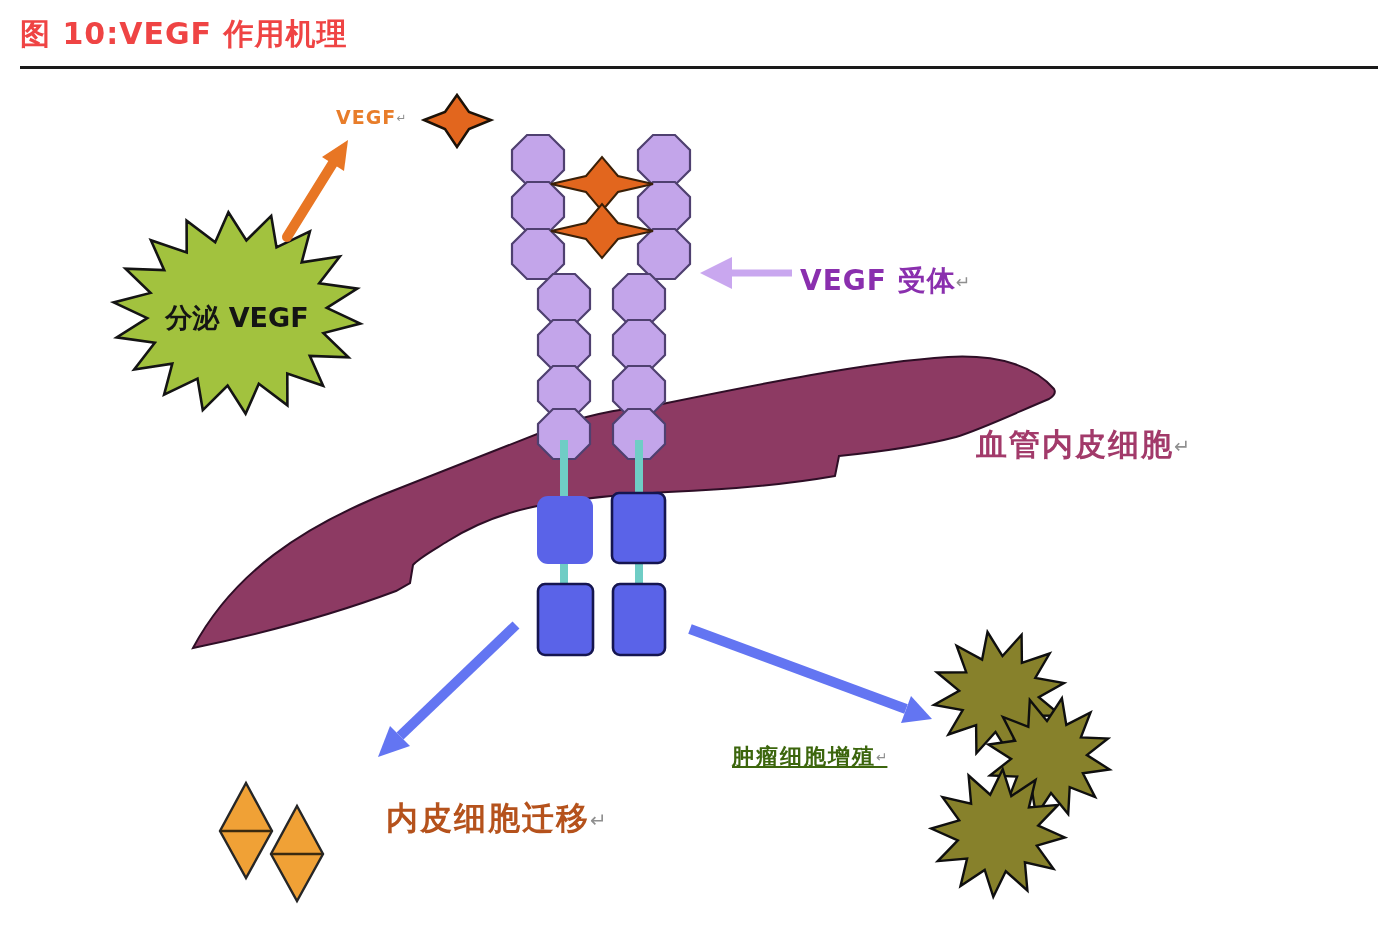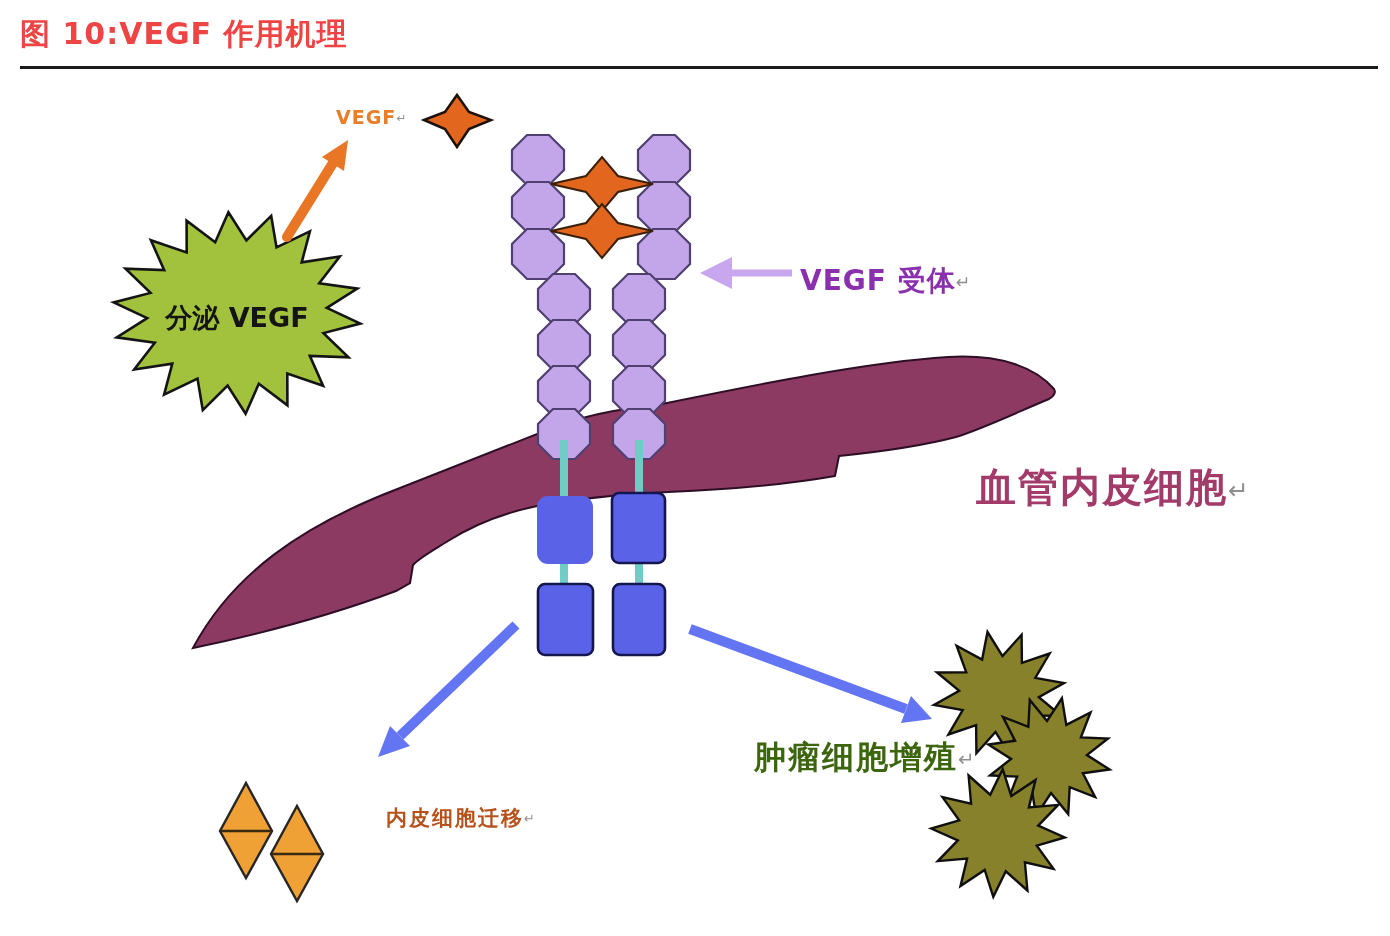--- a/index.html
+++ b/index.html
@@ -11,23 +11,23 @@
     position:absolute;left:20px;top:14px;font-size:30px;font-weight:700;
     color:#ef4444;letter-spacing:1px;white-space:nowrap;
   }
   .rule{position:absolute;left:20px;top:66px;width:1358px;height:3px;background:#1a1a1a;}
   .diagram-svg{position:absolute;left:0;top:0;}
   .lbl{position:absolute;font-weight:700;white-space:nowrap;}
   .lbl-vegf{left:336px;top:106px;font-size:19px;color:#e87d2a;letter-spacing:1px;}
   .lbl-cell{left:237px;top:300px;transform:translateX(-50%);text-align:left;
     font-size:27px;color:#141414;line-height:36px;}
   .lbl-receptor{left:800px;top:262px;font-size:28px;color:#8a2fae;letter-spacing:1px;}
-  .lbl-endo{left:976px;top:460px;font-size:40px;color:#a23a6a;letter-spacing:2px;}
-  .lbl-left-out{left:386px;top:799px;font-size:21px;color:#b5521c;line-height:39px;letter-spacing:2px;}
-  .lbl-right-out{left:738px;top:737px;font-size:32px;color:#3c660d;line-height:40px;letter-spacing:2px;}
+  .lbl-endo{left:976px;top:424px;font-size:31px;color:#a23a6a;letter-spacing:2px;}
+  .lbl-left-out{left:386px;top:799px;font-size:32px;color:#b5521c;line-height:39px;letter-spacing:2px;}
+  .lbl-right-out{left:716px;top:737px;font-size:22px;color:#3c660d;line-height:40px;letter-spacing:2px;text-decoration:underline;}
   .indent1{padding-left:16px;}
   .ret{font-size:0.62em;font-weight:400;color:#8f8f8f;vertical-align:2px;letter-spacing:0;}
 </style>
 </head>
 <body>
 
 <div class="canvas">
 
   <div class="title">图 10:VEGF 作用机理</div>
   <div class="rule"></div>

